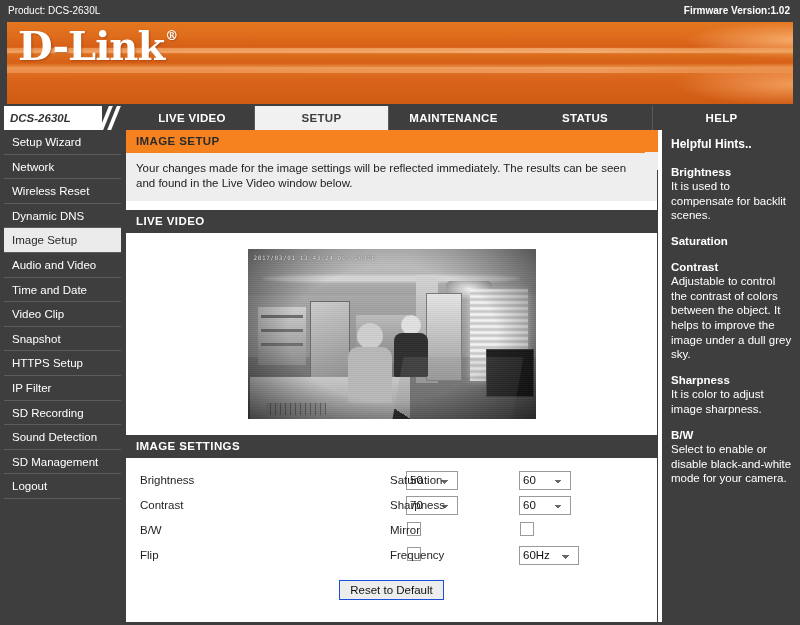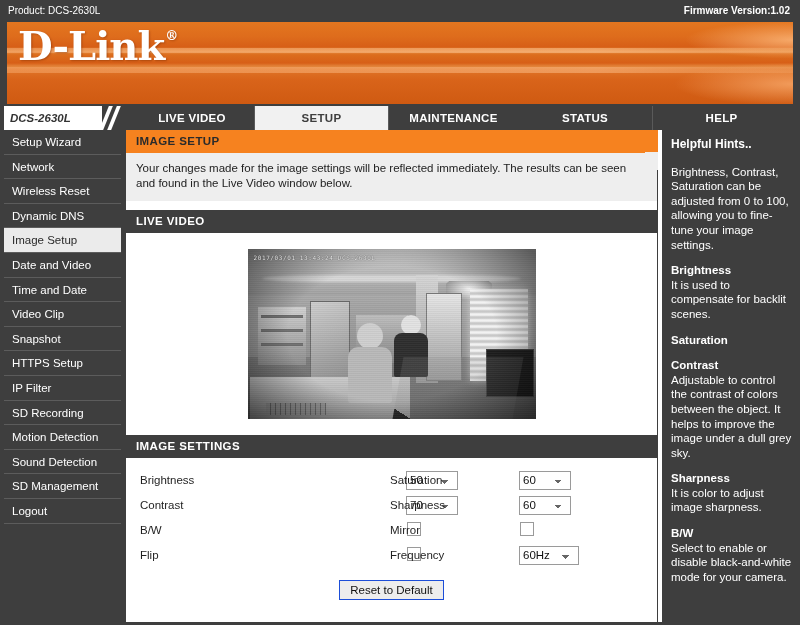--- a/index.html
+++ b/index.html
@@ -286,28 +286,27 @@
       <div class="navtab t-help">HELP</div>
     </div>
   </div>
 
   <div class="sidebar">
     <div class="side-item">Setup Wizard</div>
     <div class="side-item">Network</div>
     <div class="side-item">Wireless Reset</div>
     <div class="side-item">Dynamic DNS</div>
     <div class="side-item sel">Image Setup</div>
-    <div class="side-item">Date and Video</div>
+    <div class="side-item">Audio and Video</div>
     <div class="side-item">Time and Date</div>
     <div class="side-item">Video Clip</div>
     <div class="side-item">Snapshot</div>
     <div class="side-item">HTTPS Setup</div>
     <div class="side-item">IP Filter</div>
     <div class="side-item">SD Recording</div>
-    <div class="side-item">Motion Detection</div>
     <div class="side-item">Sound Detection</div>
     <div class="side-item">SD Management</div>
     <div class="side-item">Logout</div>
   </div>
 
   <div class="content">
 
     <div class="sec-orange">IMAGE SETUP</div>
     <div class="desc">Your changes made for the image settings will be reflected immediately. The results can be seen and found in the Live Video window below.</div>
     <div class="spacer-w"></div>
@@ -407,21 +406,20 @@
       </div>
     </div>
   </div>
 
   <div class="hints-orange"></div>
   <div class="hints-grey"></div>
   <div class="hints-divider"></div>
 
   <div class="hints">
     <h4>Helpful Hints..</h4>
-    <p>Brightness, Contrast, Saturation can be adjusted from 0 to 100, allowing you to fine-tune your image settings.</p>
 
     <p>
       <span class="ht">Brightness</span><br>
       <span>It is used to compensate for backlit scenes.</span>
     </p>
     <p>
       <span class="ht">Saturation</span><br>
     </p>
     <p>
       <span class="ht">Contrast</span><br>

